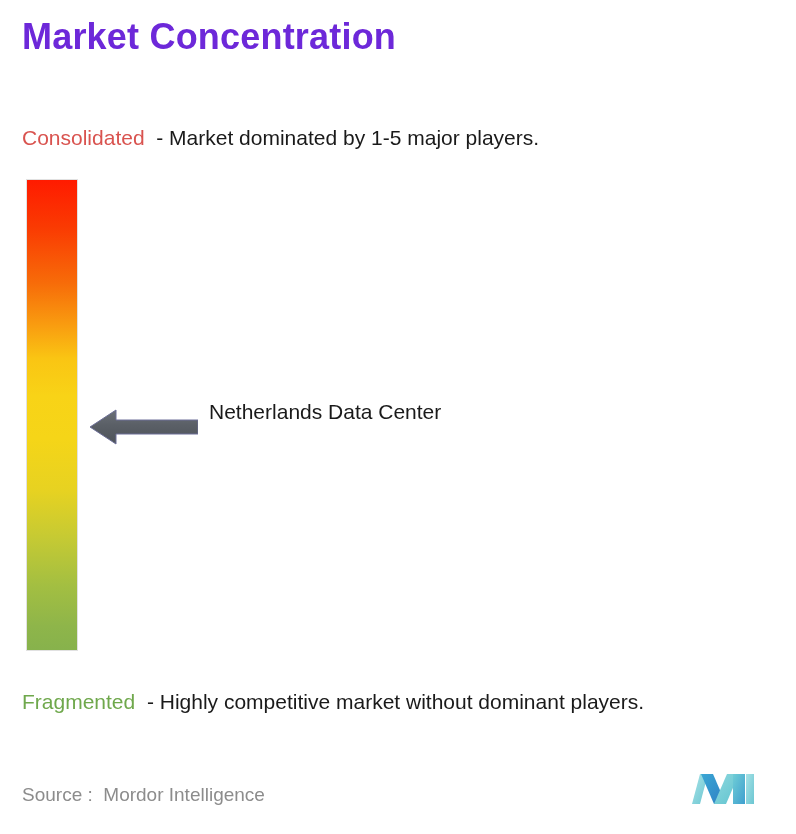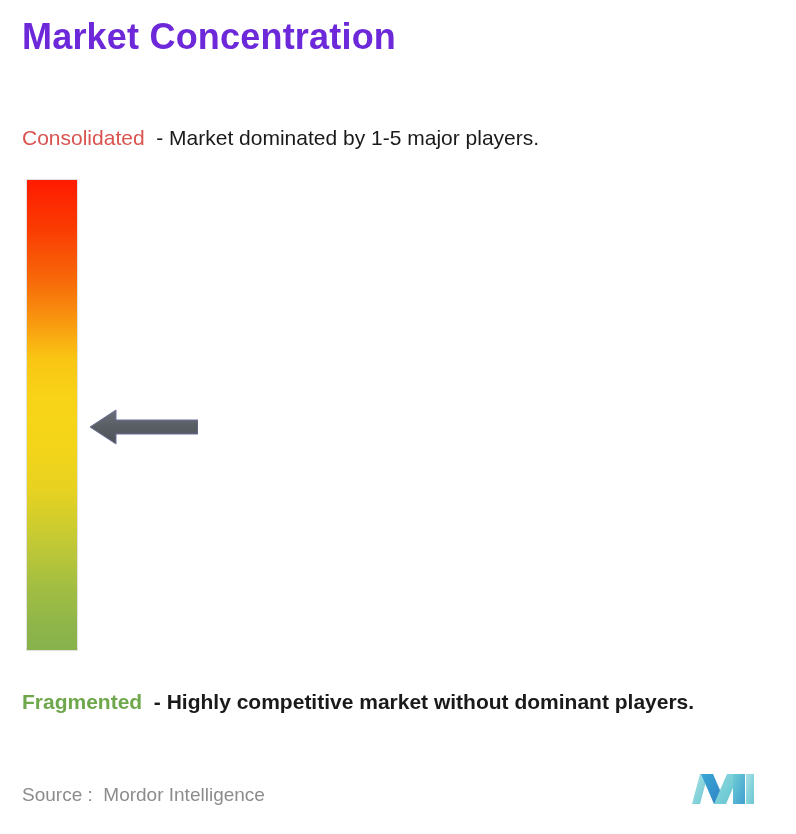--- a/index.html
+++ b/index.html
@@ -42,21 +42,21 @@
     color: #1a1a1a;
     margin-top: 36px;
   }
   .caption-bottom {
     position: absolute;
     left: 22px;
     top: 686px;
     width: 760px;
     font-size: 21px;
     line-height: 31px;
-    font-weight: 700;
+    font-weight: 400;
     color: #1a1a1a;
   }
   .kw-consolidated {
     color: #d9534f;
   }
   .kw-fragmented {
     color: #6fa84c;
   }
   .kw-sep {
     white-space: pre;
@@ -145,20 +145,21 @@
         <stop offset="0%" stop-color="#6b7078"></stop>
         <stop offset="45%" stop-color="#5a5f66"></stop>
         <stop offset="100%" stop-color="#4e535a"></stop>
       </linearGradient>
     </defs>
     <polygon points="0,21 26,4 26,14 108,14 108,28 26,28 26,38" fill="url(#arrowGrad)" stroke="#6d6f98" stroke-width="1"></polygon>
   </svg>
 </div>
 
 <div class="callout-label">
+  <span>Netherlands Data Center</span>
 </div>
 
 <div class="caption-bottom">
   <span class="kw-fragmented">Fragmented</span><span class="kw-sep">  - </span><span>Highly competitive market without dominant players.</span>
 </div>
 
 <div class="source-line">Source :  Mordor Intelligence</div>
 
 <div class="brand-logo">
   <svg width="68" height="42" viewBox="0 0 68 42" xmlns="http://www.w3.org/2000/svg">

